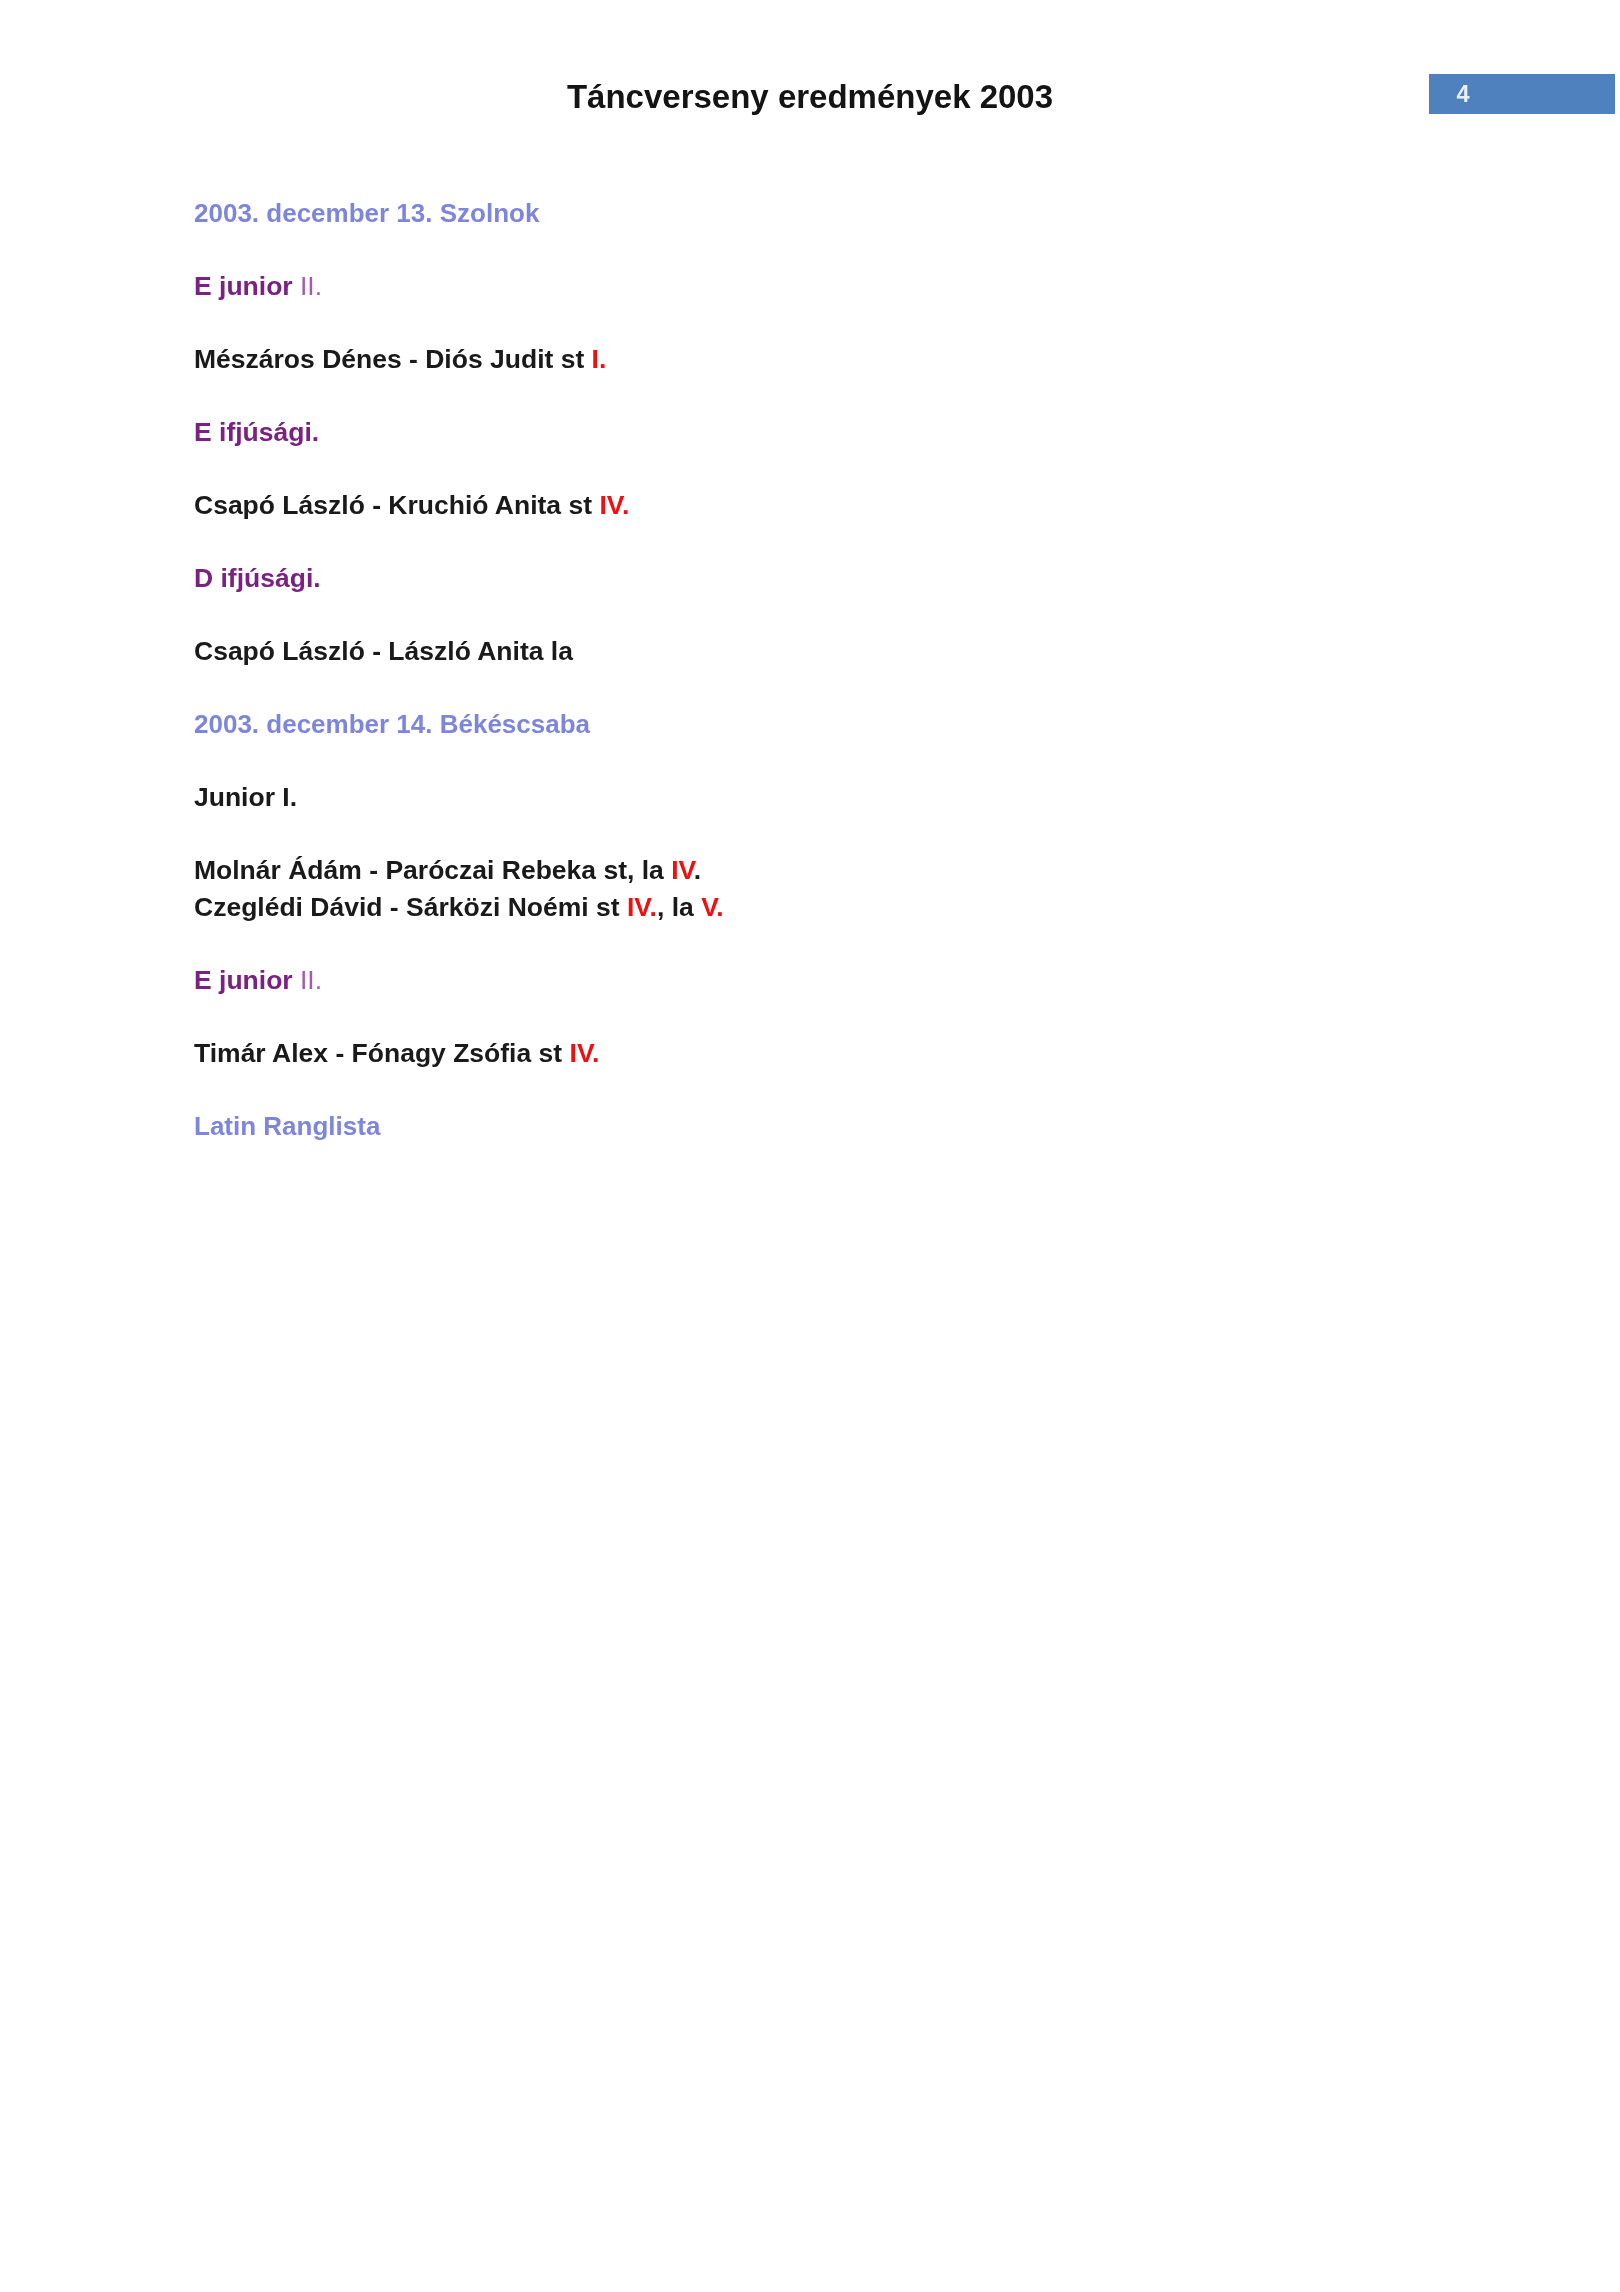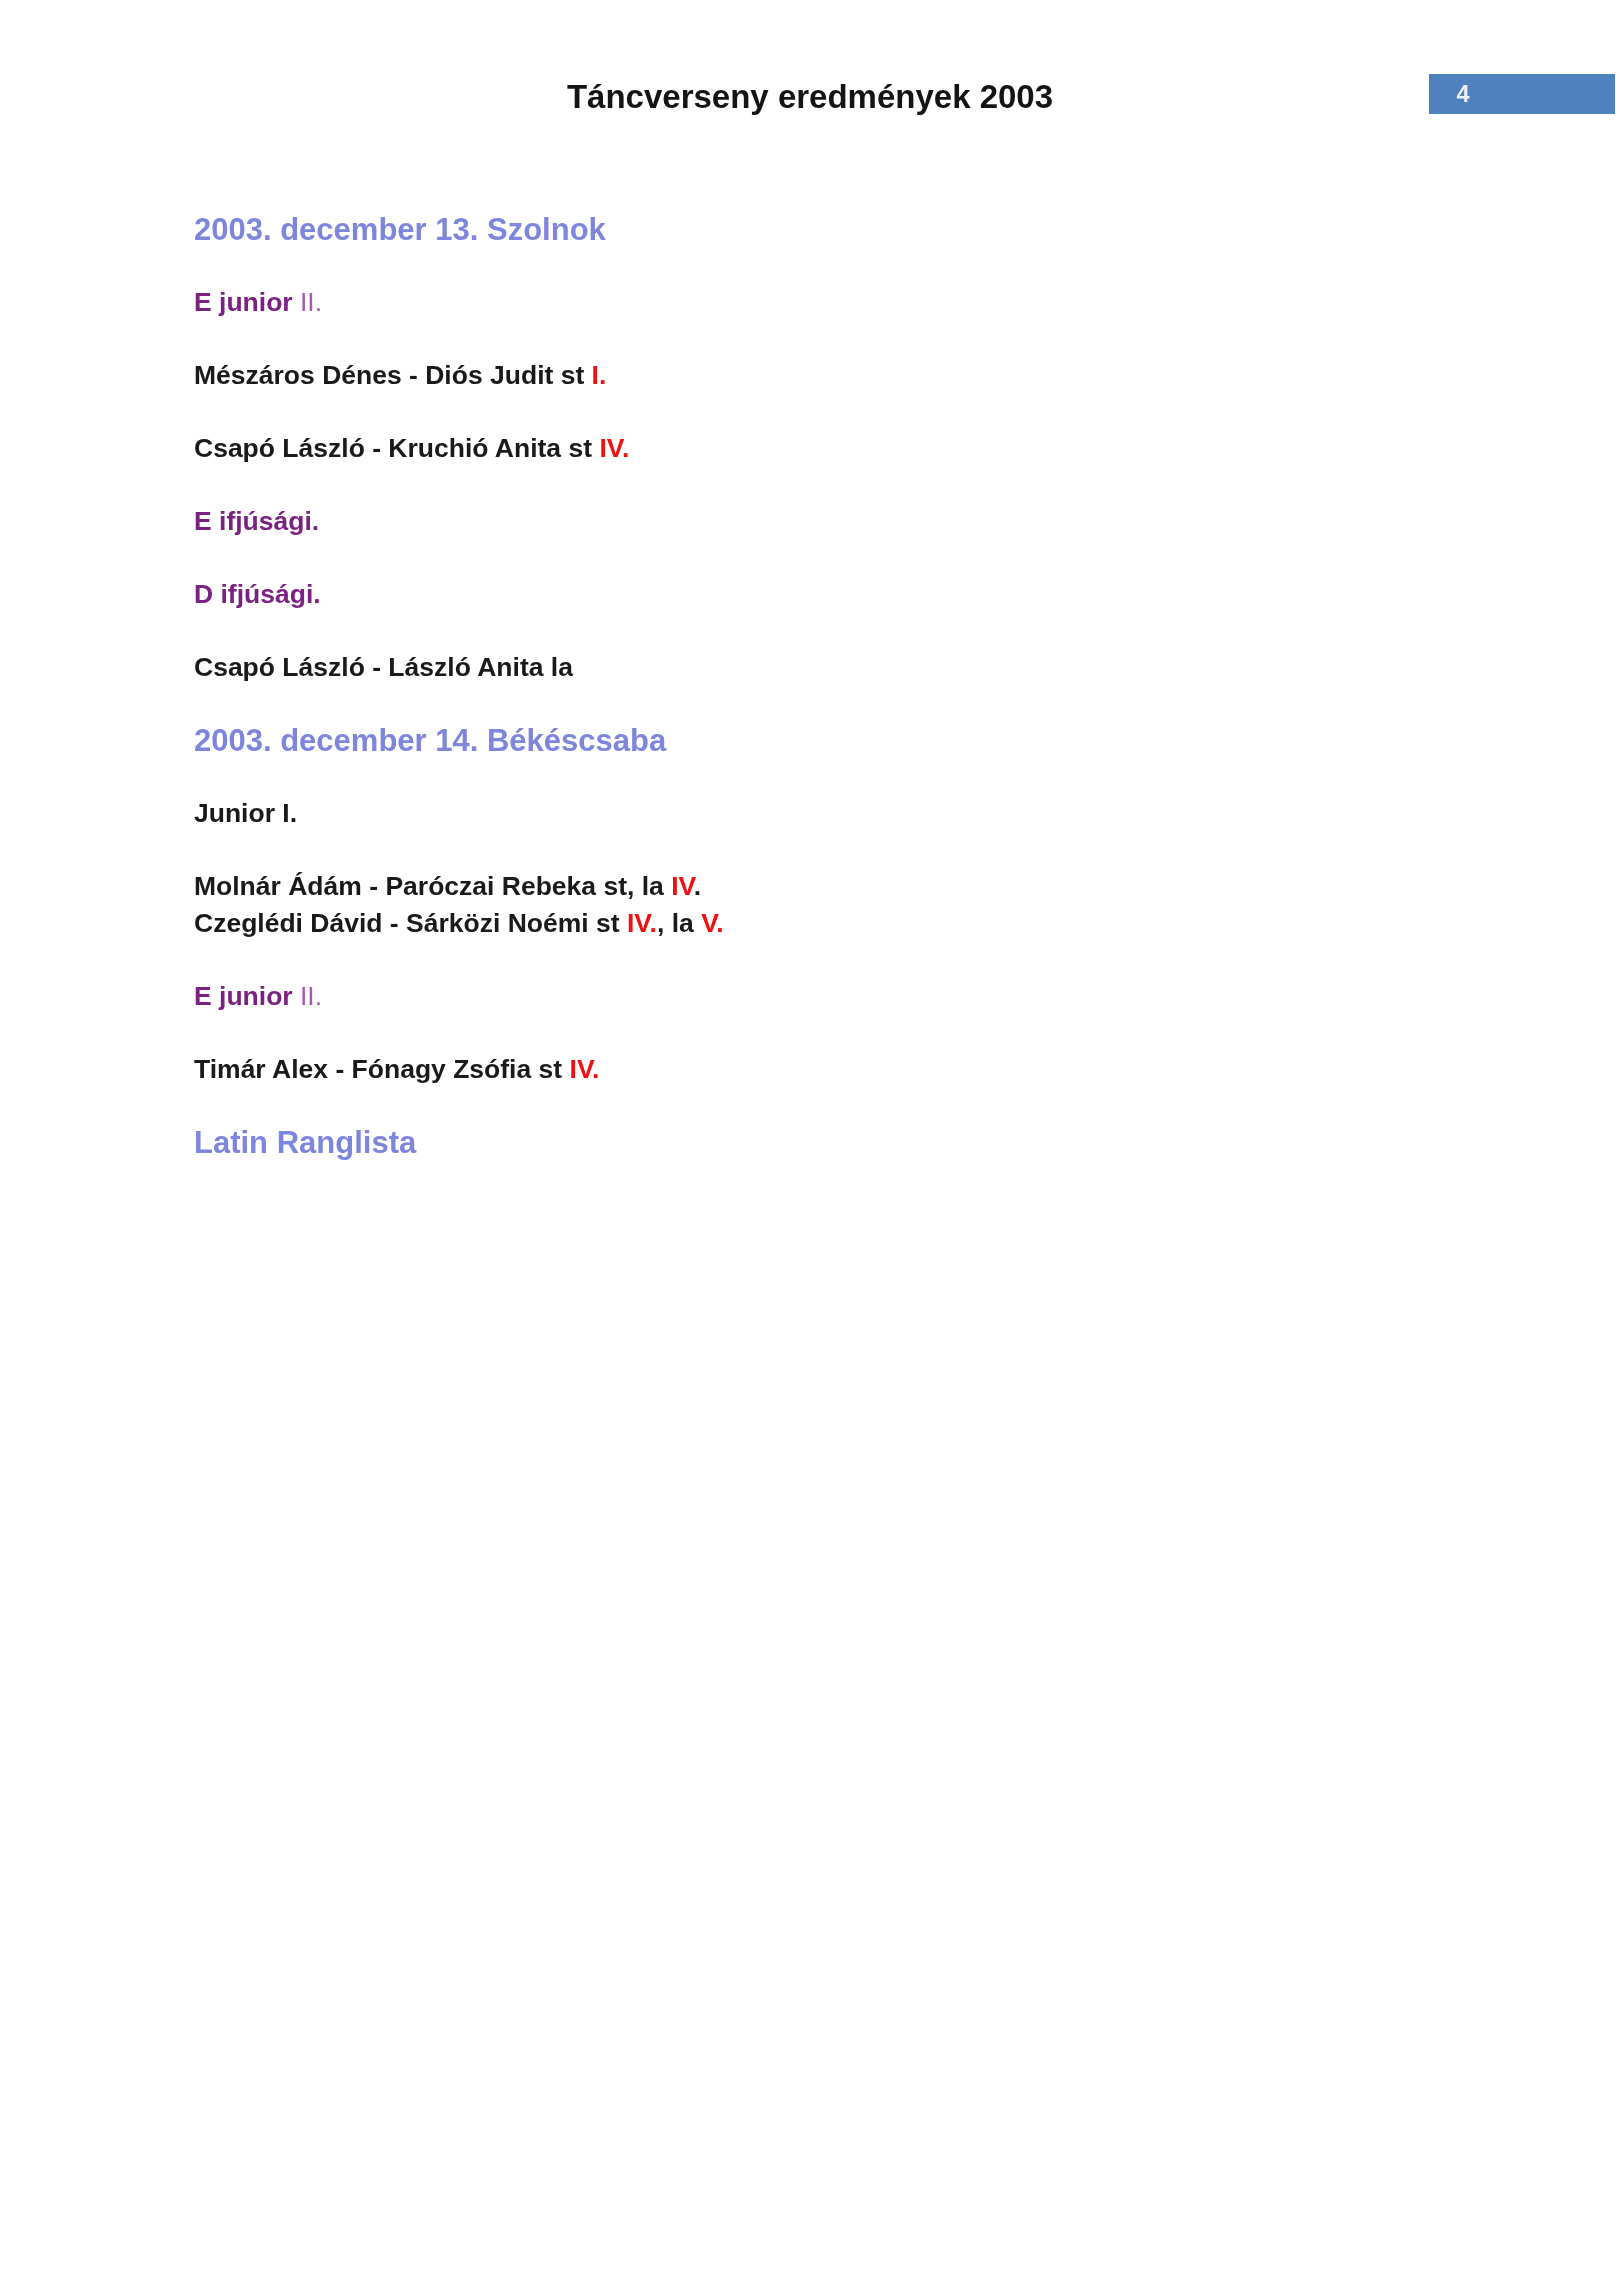--- a/index.html
+++ b/index.html
@@ -47,24 +47,23 @@
     width: 1235px;
   }
   .block {
     margin: 0 0 36px 0;
     font-size: 26.5px;
     line-height: 37px;
     color: #1A1A1A;
     white-space: pre-wrap;
   }
   .block.heading {
-    font-size: 31px;
+    font-size: 26px;
     font-weight: bold;
     color: #7E85DC;
-    margin-top: 16px;
   }
   .line { display: block; }
   .s-heading { color: #7E85DC; font-weight: bold; }
   .s-text { color: #1A1A1A; font-weight: bold; }
   .s-purple { color: #7A2182; font-weight: 600; }
   .s-purpleLight { color: #A35BAF; font-weight: normal; }
   .s-red { color: #EE1111; font-weight: bold; }
 </style>
 </head>
 <body>
@@ -74,22 +73,22 @@
   <div class="page-title">Táncverseny eredmények 2003</div>
 
   <div class="page-num-box">
     <span>4</span>
   </div>
 
   <div class="content">
       <div class="block heading"><span class="line"><span class="s-heading">2003. december 13. Szolnok</span></span></div>
       <div class="block body"><span class="line"><span class="s-purple">E junior </span><span class="s-purpleLight">II.</span></span></div>
       <div class="block body"><span class="line"><span class="s-text">Mészáros Dénes - Diós Judit st </span><span class="s-red">I.</span></span></div>
+      <div class="block body"><span class="line"><span class="s-purple">E ifjúsági.</span></span></div>
       <div class="block body"><span class="line"><span class="s-text">Csapó László - Kruchió Anita st </span><span class="s-red">IV.</span></span></div>
-      <div class="block body"><span class="line"><span class="s-purple">E ifjúsági.</span></span></div>
       <div class="block body"><span class="line"><span class="s-purple">D ifjúsági.</span></span></div>
       <div class="block body"><span class="line"><span class="s-text">Csapó László - László Anita la</span></span></div>
       <div class="block heading"><span class="line"><span class="s-heading">2003. december 14. Békéscsaba</span></span></div>
       <div class="block body"><span class="line"><span class="s-text">Junior I.</span></span></div>
       <div class="block body"><span class="line"><span class="s-text">Molnár Ádám - Paróczai Rebeka st, la </span><span class="s-red">IV</span><span class="s-text">.</span></span><span class="line"><span class="s-text">Czeglédi Dávid - Sárközi Noémi st </span><span class="s-red">IV.</span><span class="s-text">, la </span><span class="s-red">V.</span></span></div>
       <div class="block body"><span class="line"><span class="s-purple">E junior </span><span class="s-purpleLight">II.</span></span></div>
       <div class="block body"><span class="line"><span class="s-text">Timár Alex - Fónagy Zsófia st </span><span class="s-red">IV.</span></span></div>
       <div class="block heading"><span class="line"><span class="s-heading">Latin Ranglista</span></span></div>
     </div>
 

